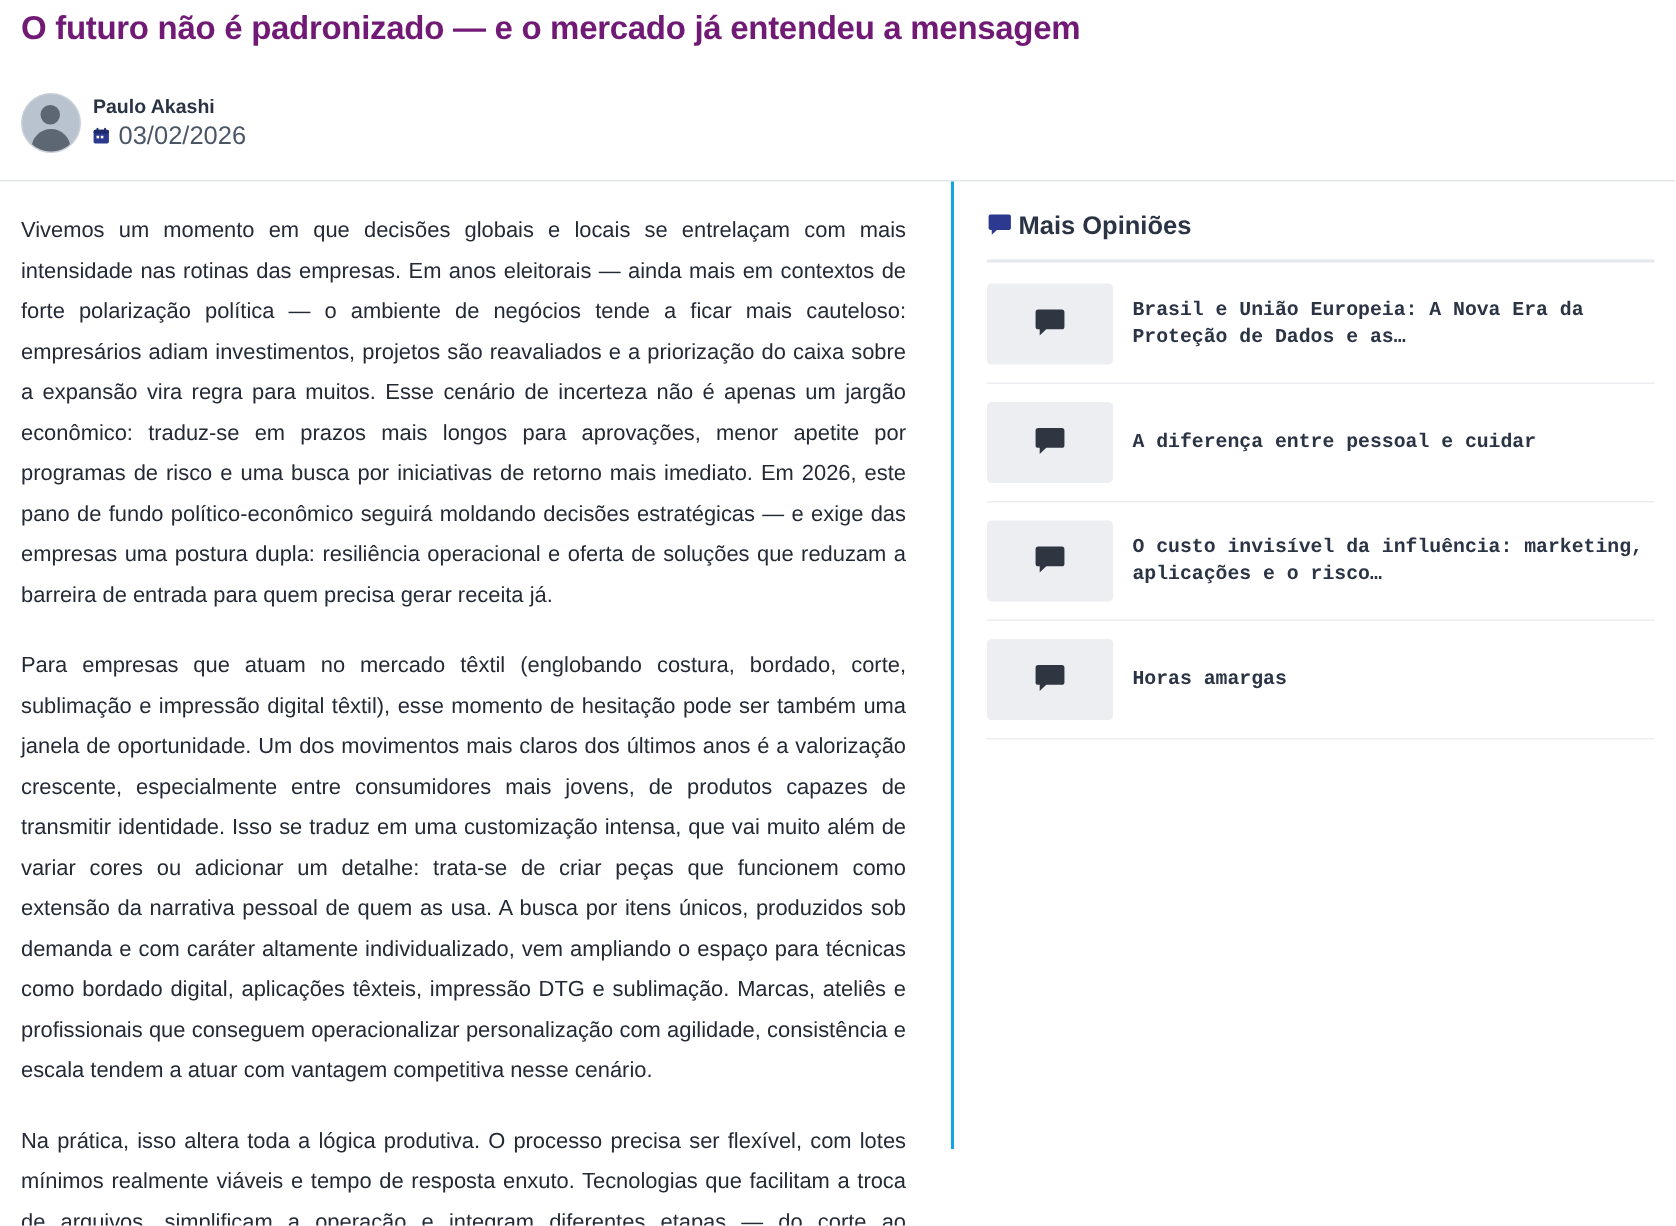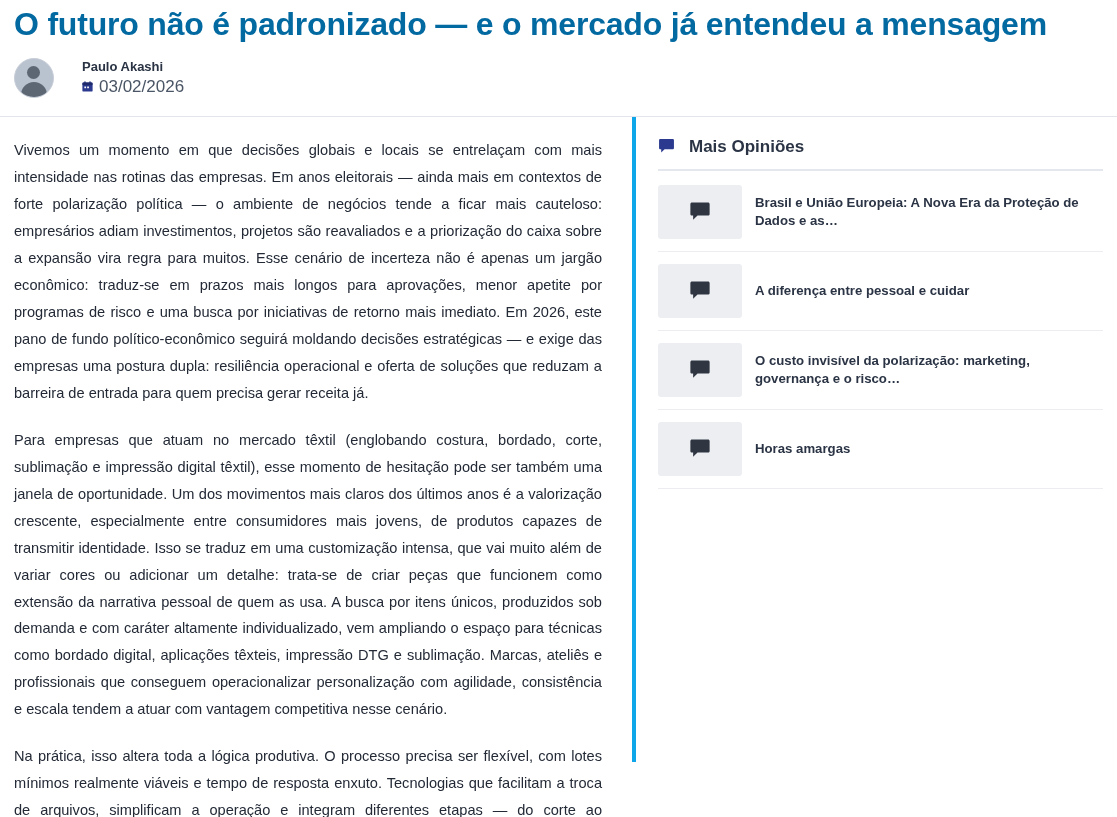--- a/index.html
+++ b/index.html
@@ -21,33 +21,33 @@
     position: relative;
     box-sizing: border-box;
   }
 
   
   .article-header {
     padding: 0 14px;
     box-sizing: border-box;
   }
   .article-title {
-    font-size: 32px;
+    font-size: 22px;
     line-height: 1.18;
     font-weight: bold;
-    color: #0369a1;
+    color: #701a75;
     margin: 6px 0 0 0;
     letter-spacing: -0.2px;
   }
 
   .byline {
     display: flex;
     align-items: center;
-    gap: 28px;
-    margin-top: 14px;
+    gap: 8px;
+    margin-top: 30px;
     padding-bottom: 18px;
   }
   .avatar {
     width: 38px;
     height: 38px;
     border-radius: 50%;
     background: #b9c2cf;
     border: 1px solid #c8cfd8;
     overflow: hidden;
     position: relative;
@@ -106,40 +106,40 @@
   
   .content-wrap {
     display: flex;
     align-items: stretch;
     height: 645px;
   }
   .article-body {
     width: 636px;
     box-sizing: border-box;
     padding: 20px 30px 0 14px;
-    border-right: 4px solid #0ea5e9;
+    border-right: 2px solid #0ea5e9;
   }
   .article-body p {
     margin: 0 0 20px 0;
     font-size: 14.6px;
     line-height: 1.85;
     color: #232a36;
     text-align: justify;
   }
 
   
   .sidebar {
     flex: 1;
     box-sizing: border-box;
     padding: 20px 14px 0 22px;
   }
   .sidebar-title {
     display: flex;
     align-items: center;
-    gap: 14px;
+    gap: 4px;
     font-size: 17px;
     font-weight: bold;
     color: #2b3445;
     padding-bottom: 12px;
   }
   .chat-icon {
     width: 17px;
     height: 17px;
     flex: none;
     display: block;
@@ -148,20 +148,21 @@
     height: 2px;
     background: #e4e7ed;
     margin-bottom: 2px;
   }
   .related-item {
     display: flex;
     align-items: center;
     gap: 13px;
     padding: 12px 0;
     border-bottom: 1px solid #ebedf1;
+    font-family: Liberation Mono, monospace;
   }
   .thumb {
     width: 84px;
     height: 54px;
     background: #eceef2;
     border-radius: 3px;
     flex: none;
     display: flex;
     align-items: center;
     justify-content: center;
@@ -244,21 +245,21 @@
         </div>
         <div class="related-title">A diferença entre pessoal e cuidar</div>
       </div>
 
       <div class="related-item">
         <div class="thumb">
           <svg width="22" height="22" viewBox="0 0 16 16">
             <path d="M1 2.2C1 1.5 1.5 1 2.2 1h11.6c.7 0 1.2.5 1.2 1.2v7.2c0 .7-.5 1.2-1.2 1.2H6.2L3 13.6v-3H2.2C1.5 10.6 1 10.1 1 9.4V2.2z" fill="#2f3642"></path>
           </svg>
         </div>
-        <div class="related-title">O custo invisível da polarização: marketing, governança e o risco…</div>
+        <div class="related-title">O custo invisível da influência: marketing, aplicações e o risco…</div>
       </div>
 
       <div class="related-item">
         <div class="thumb">
           <svg width="22" height="22" viewBox="0 0 16 16">
             <path d="M1 2.2C1 1.5 1.5 1 2.2 1h11.6c.7 0 1.2.5 1.2 1.2v7.2c0 .7-.5 1.2-1.2 1.2H6.2L3 13.6v-3H2.2C1.5 10.6 1 10.1 1 9.4V2.2z" fill="#2f3642"></path>
           </svg>
         </div>
         <div class="related-title">Horas amargas</div>
       </div>

